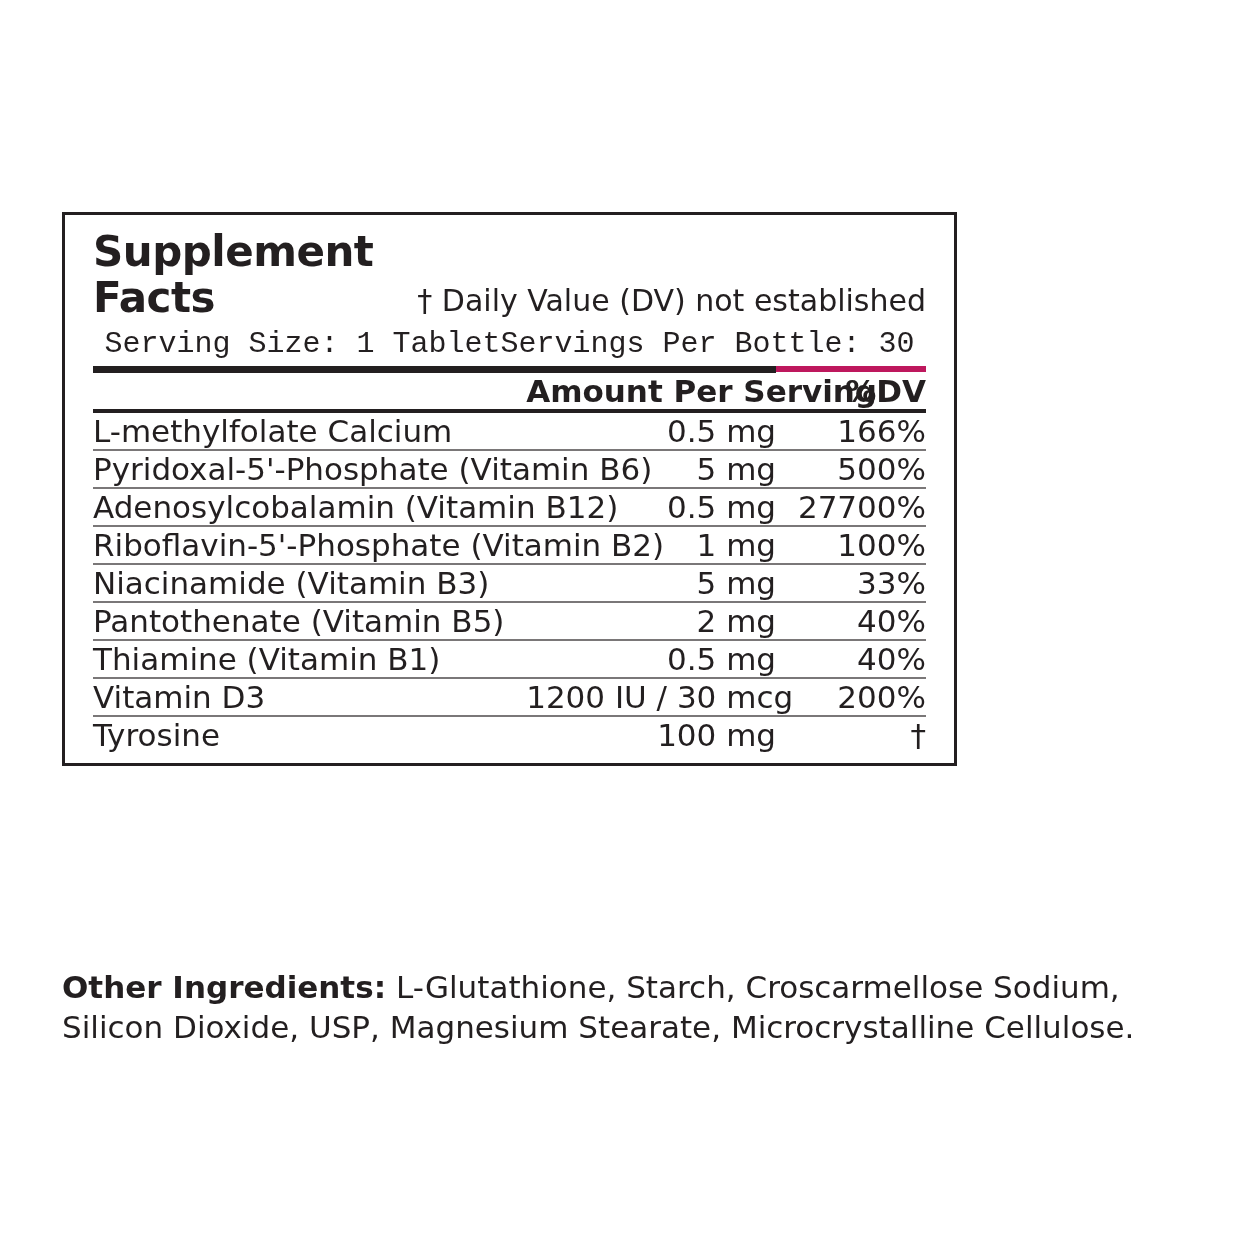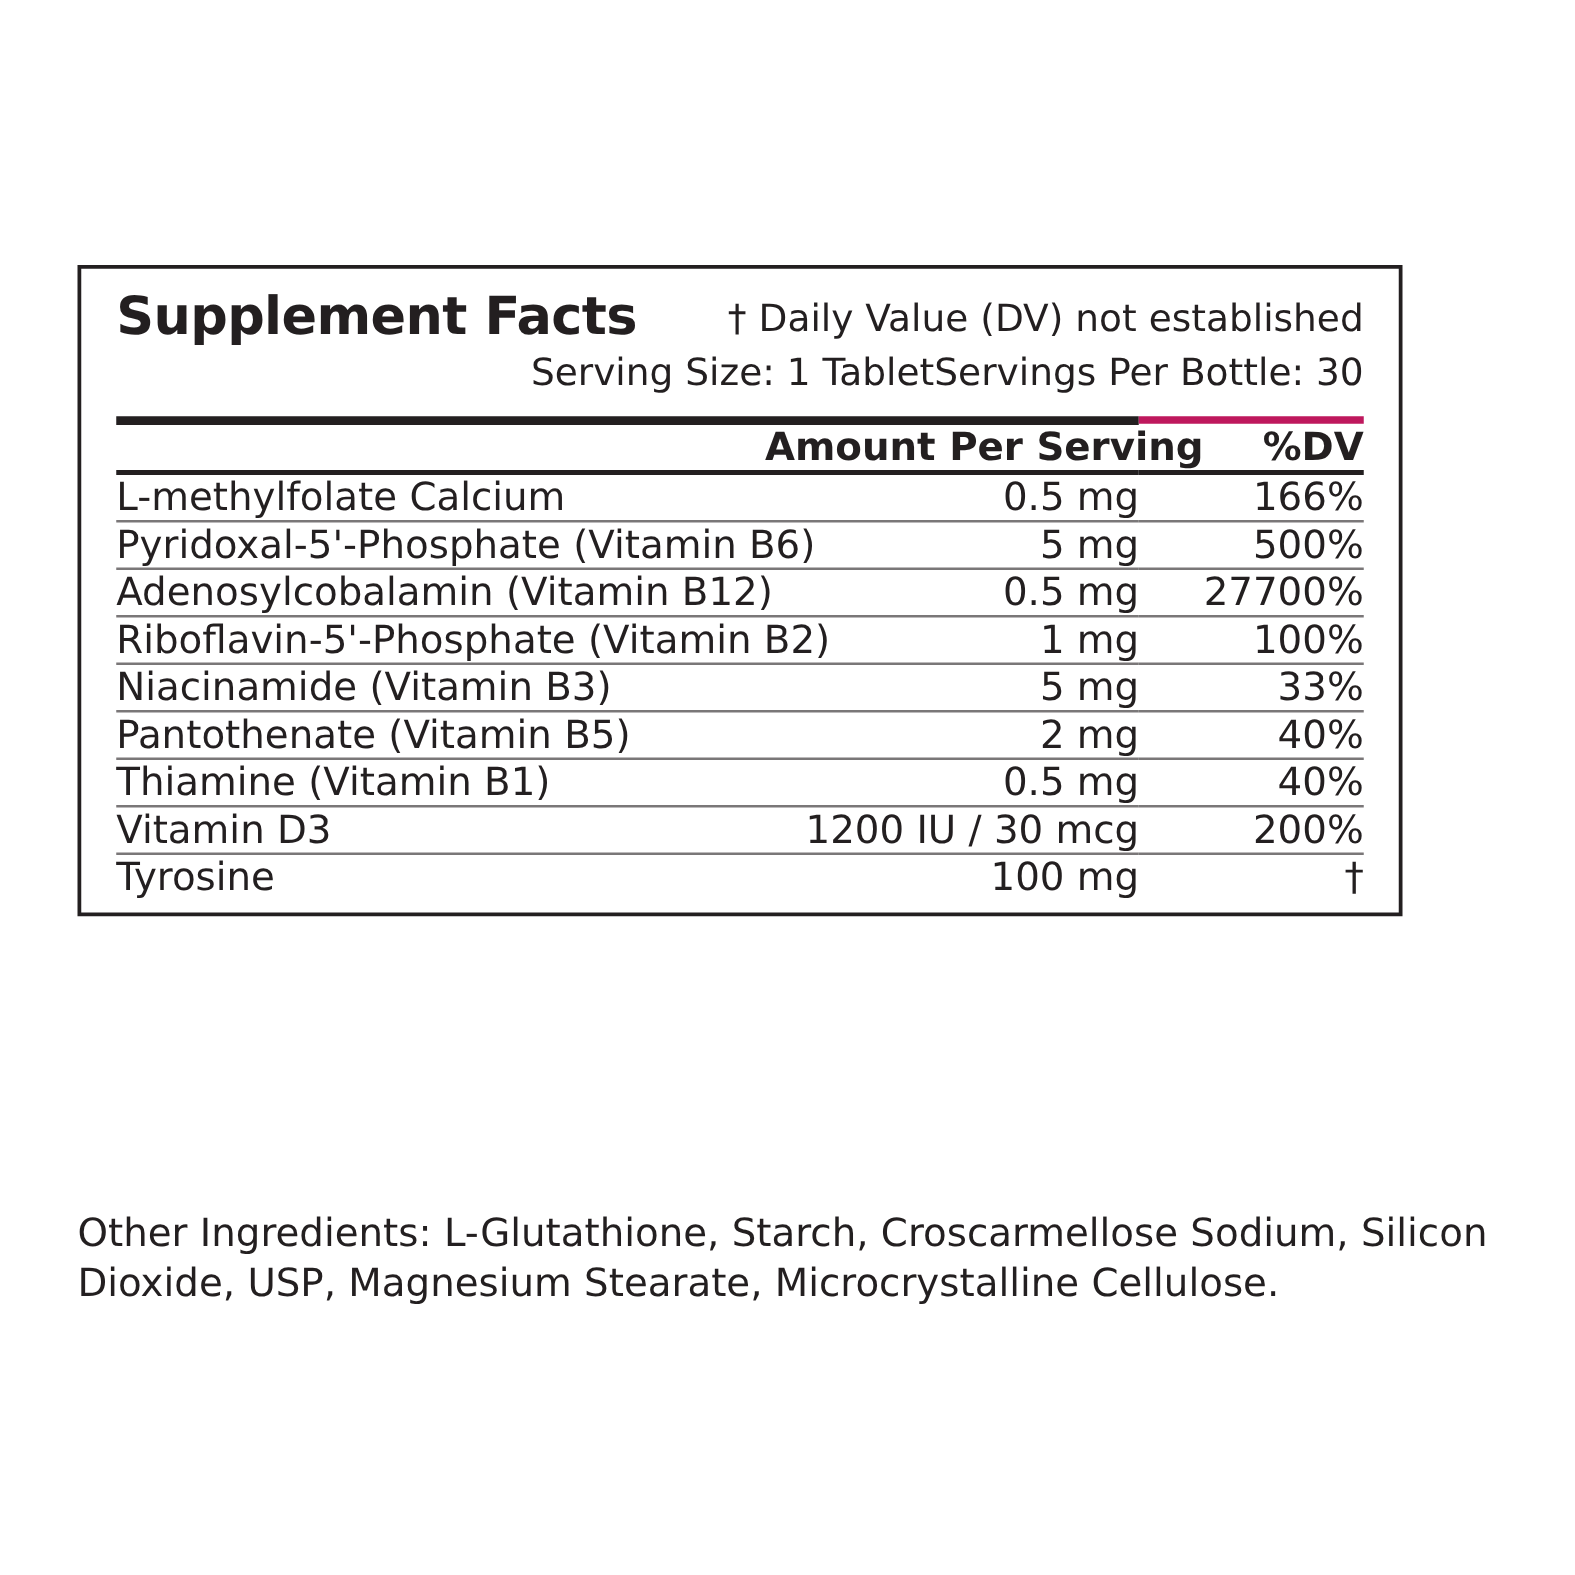--- a/index.html
+++ b/index.html
@@ -13,21 +13,21 @@
     font-family: "DejaVu Sans", "Liberation Sans", sans-serif;
     color: #231f20;
     position: relative;
     overflow: hidden;
   }
 
   .panel {
     position: absolute;
     left: 62px;
     top: 212px;
-    width: 1060px;
+    width: 895px;
     box-sizing: border-box;
     border: 3px solid #231f20;
     padding: 14px 28px 10px 28px;
   }
 
   .head-row {
     display: flex;
     align-items: flex-end;
     justify-content: space-between;
   }
@@ -41,23 +41,24 @@
     font-size: 30px;
     line-height: 1.1;
     padding-bottom: 4px;
     white-space: nowrap;
     margin-top: 10px;
   }
 
   .serving-row {
     display: flex;
     align-items: flex-end;
-    justify-content: flex-end;
+    justify-content: center;
     margin-top: 6px;
-    padding-bottom: 16px;
+    padding-bottom: 4px;
+    font-family: Liberation Mono, monospace;
   }
   .serving-size, .servings-per {
     font-size: 30px;
     line-height: 1.15;
     white-space: nowrap;
   }
 
   table.facts {
     width: 100%;
     border-collapse: collapse;
@@ -103,21 +104,21 @@
 
   .other {
     position: absolute;
     left: 62px;
     top: 968px;
     width: 1145px;
     font-size: 31px;
     line-height: 1.28;
   }
   .other b {
-    font-weight: normal;
+    font-weight: bold;
   }
 </style>
 </head>
 <body>
 
 <div class="panel">
 
   <div class="head-row">
     <div class="title">Supplement Facts</div>
     <div class="dv-note">† Daily Value (DV) not established</div>

